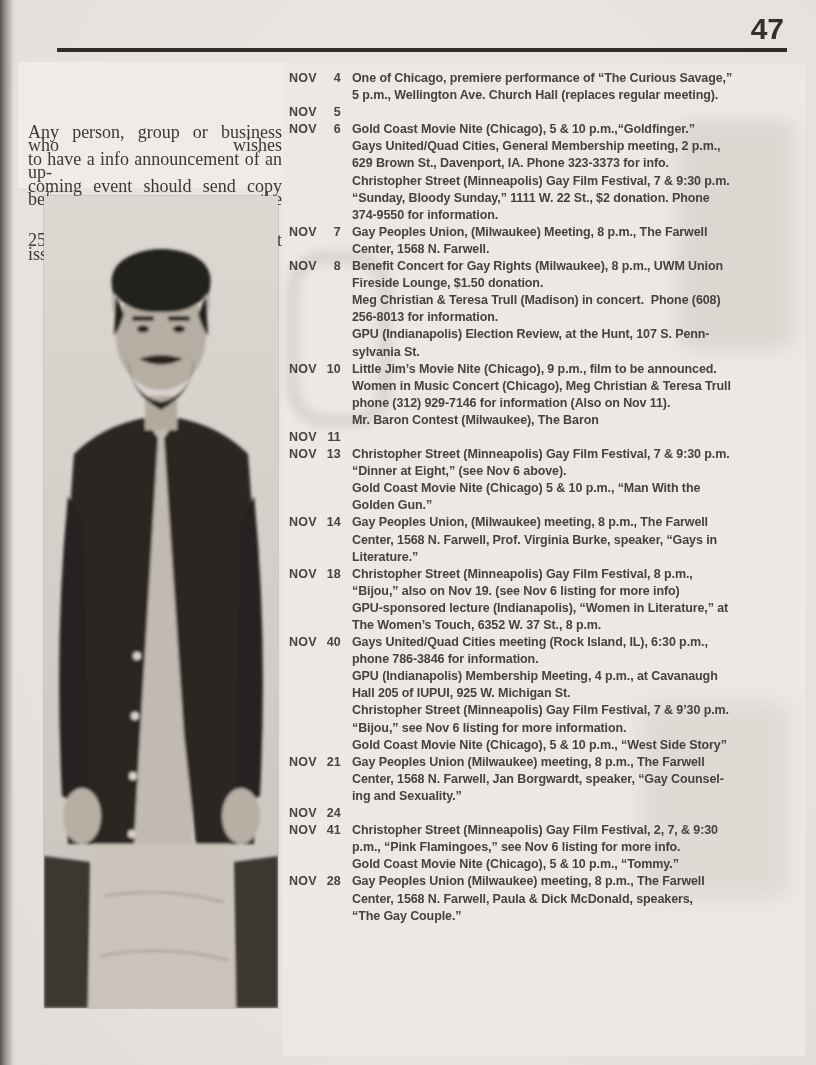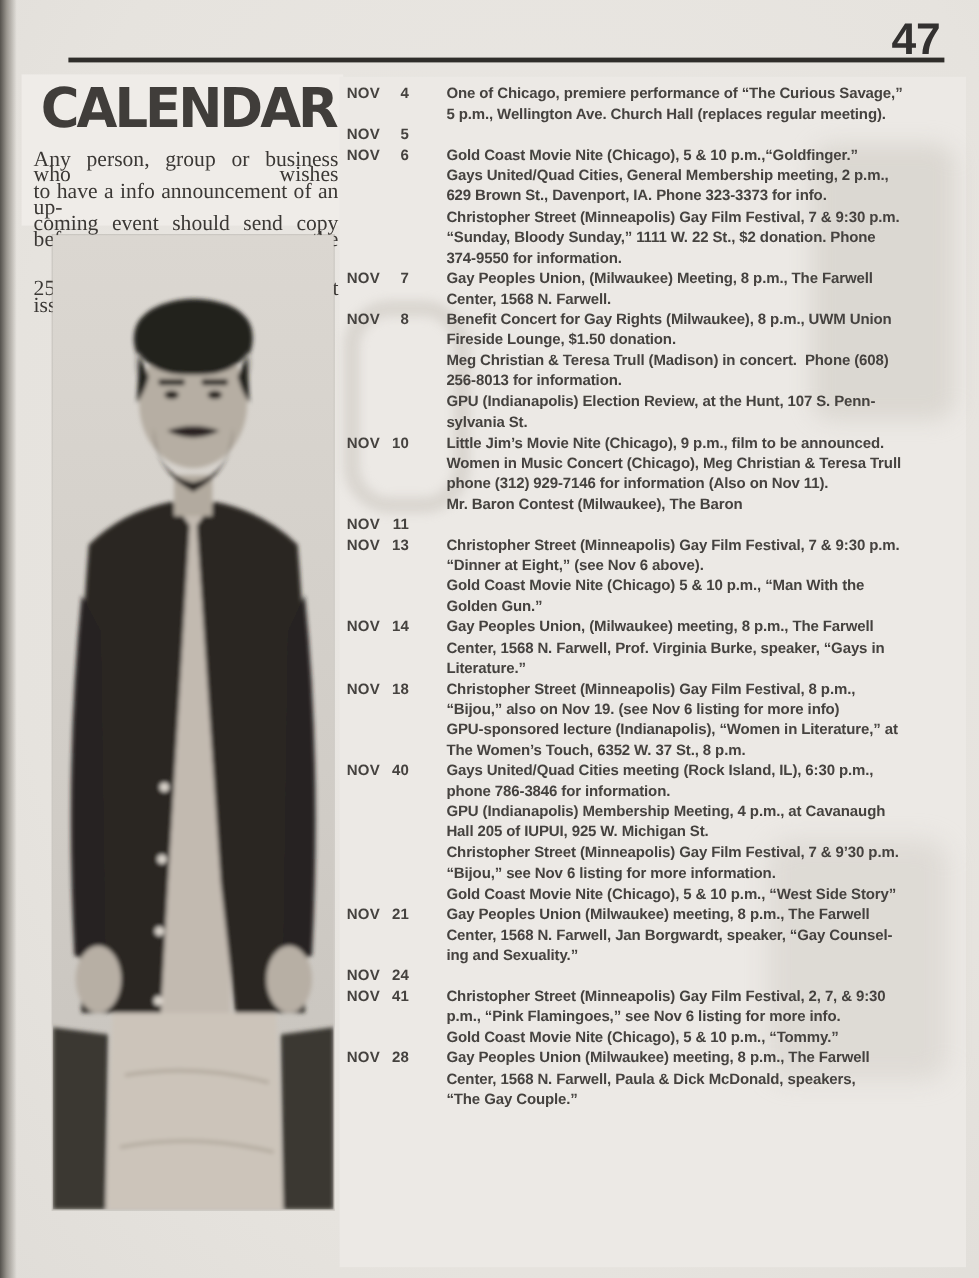--- a/index.html
+++ b/index.html
@@ -16,62 +16,59 @@
   .band-left{position:absolute;left:18px;top:62px;width:268px;height:126px;background:#efece8;}
   .band-list{position:absolute;left:283px;top:64px;width:522px;height:992px;background:#ecE9e5;background:#ece9e5;}
   .bleed1{position:absolute;left:286px;top:250px;width:78px;height:150px;
     border:14px solid rgba(185,180,172,0.35);border-radius:40px;filter:blur(4px);}
   .bleed2{position:absolute;left:676px;top:120px;width:120px;height:230px;
     background:rgba(200,195,187,0.45);border-radius:18px;filter:blur(9px);}
   .bleed3{position:absolute;left:640px;top:700px;width:150px;height:200px;
     background:rgba(203,198,190,0.4);border-radius:20px;filter:blur(10px);}
 
   .page-number{position:absolute;top:12px;right:32px;
-    font-size:37px;font-weight:bold;letter-spacing:0;color:#333130;margin-left:23px;}
+    font-size:30px;font-weight:bold;letter-spacing:0;color:#333130;margin-left:23px;}
   .top-rule{position:absolute;left:57px;top:48px;width:730px;height:3.5px;background:#2f2d2a;}
 
   .masthead{position:absolute;left:34px;top:64px;width:250px;}
   .masthead h1{
     margin:0;font-family:"DejaVu Sans",sans-serif;font-weight:800;
     font-size:44px;letter-spacing:-2.5px;color:#403d3a;
     transform:scaleY(1.04);transform-origin:left top;white-space:nowrap;}
   .intro{position:absolute;left:28px;top:126px;width:254px;
     font-family:"Liberation Serif",serif;font-size:18px;line-height:13.4px;color:#3b3835;}
   .intro .line{text-align:justify;text-align-last:justify;}
   .intro .line:last-child{text-align-last:left;margin-top:28px;}
 
   .photo{position:absolute;left:44px;top:196px;width:234px;height:812px;
     background:#d4d0ca;box-shadow:0 0 0 1px rgba(120,115,108,0.25);}
   .photo svg{display:block;width:100%;height:100%;}
 
   .listing{position:absolute;left:289px;top:70px;width:516px;}
-  .entry{display:flex;align-items:flex-start;gap:20px;}
+  .entry{display:flex;align-items:flex-start;}
   .entry-date{flex:0 0 52px;display:flex;justify-content:space-between;
     font-size:12.5px;font-weight:bold;line-height:17.1px;color:#45423f;
     letter-spacing:0.2px;padding-right:11px;}
   .entry-text{flex:1;white-space:pre;font-size:12.5px;font-weight:bold;
     line-height:17.1px;color:#45423f;letter-spacing:-0.1px;}
 </style>
 </head>
 <body>
 
 <div class="page">
   <div class="band-left"></div>
   <div class="band-list"></div>
   <div class="bleed1"></div>
   <div class="bleed2"></div>
   <div class="bleed3"></div>
   <div class="spine-shadow"></div>
 
   <div class="page-number">47</div>
   <div class="top-rule"></div>
 
-  <div class="masthead">
-    <h1>CALENDAR</h1>
-  </div>
   <div class="intro">
     <div class="line">Any person, group or business who wishes</div>
     <div class="line">to have a info announcement of an up-</div>
     <div class="line">coming event should send copy before the</div>
     <div class="line">25th of any month for the next issue.</div>
   </div>
 
   <figure class="photo" style="margin:0" aria-label="Black-and-white photograph of a dark-haired man with mustache and beard wearing an open dark shirt, standing facing the camera">
     <svg viewBox="0 0 234 812" preserveAspectRatio="none">
       <defs>

